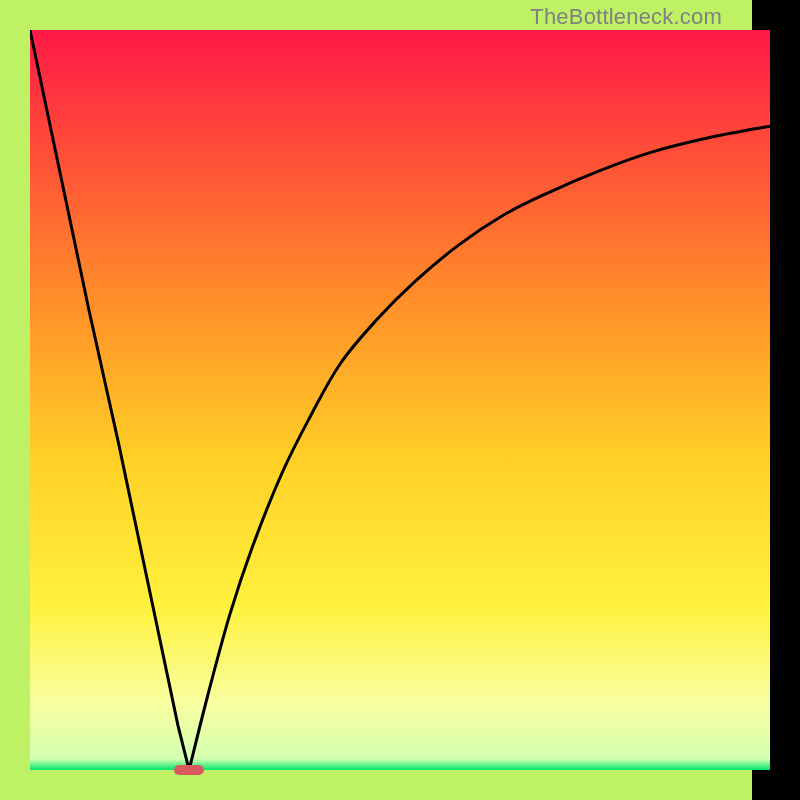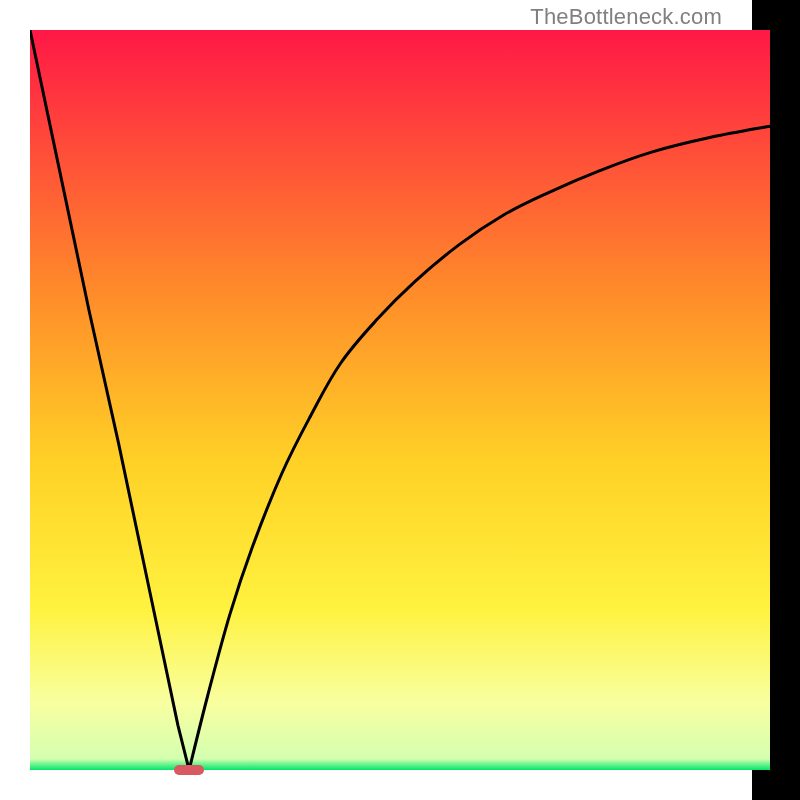--- a/index.html
+++ b/index.html
@@ -8,21 +8,21 @@
     width: 800px;
     height: 800px;
     background: #000;
     font-family: Arial, Helvetica, sans-serif;
     overflow: hidden;
   }
   .outer {
     position: relative;
     width: 752px;
     height: 800px;
-    background: #ffffff;
+    background: #bef264;
   }
   .plot-area {
     position: absolute;
     left: 30px;
     top: 30px;
     width: 740px;
     height: 740px;
   }
   .gradient-bg {
     position: absolute;

